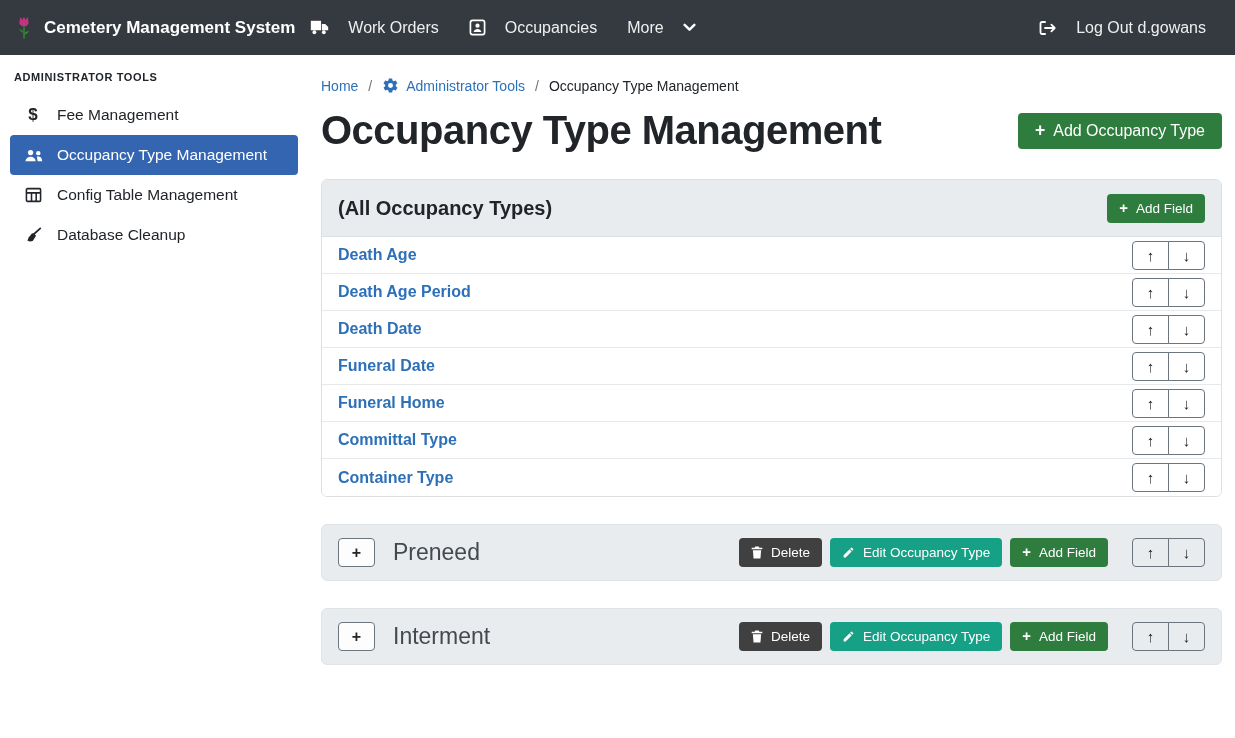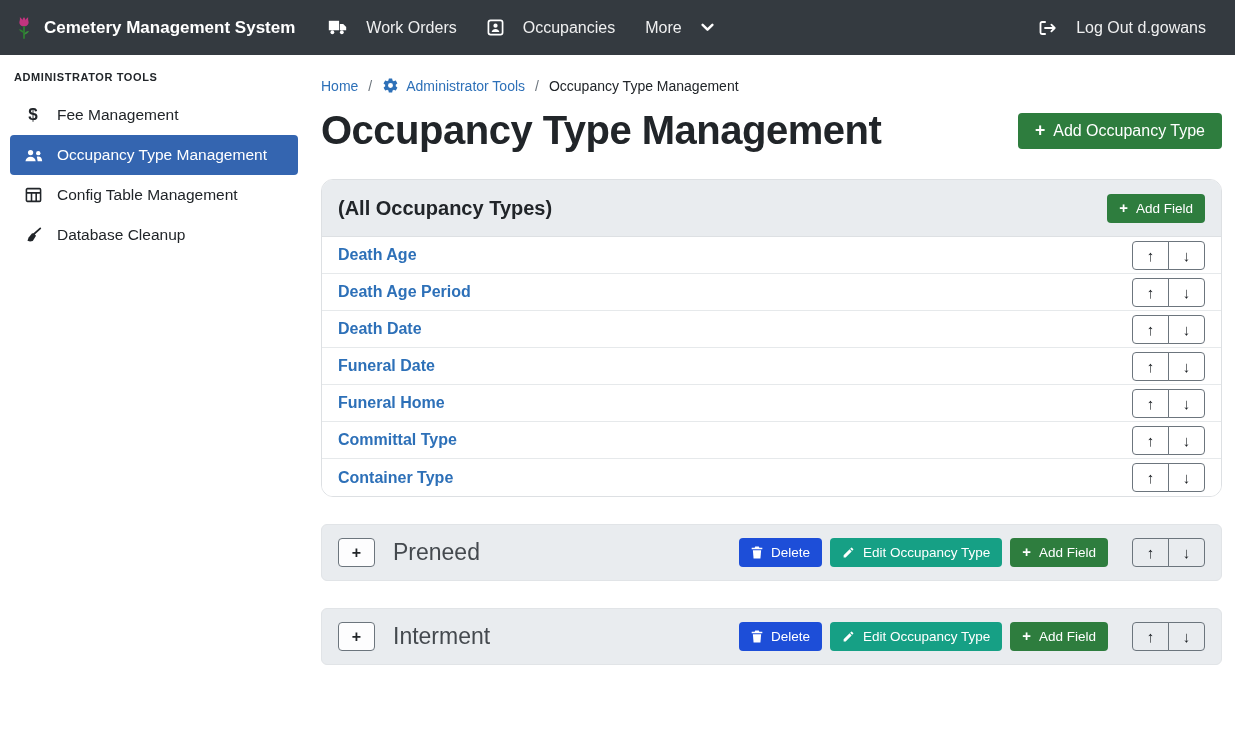--- a/index.html
+++ b/index.html
@@ -7,21 +7,21 @@
   body {
     width:1235px; height:738px; overflow:hidden;
     font-family:"Liberation Sans", sans-serif;
     background:#ffffff; color:#212529;
   }
   
   .navbar {
     height:55px; background:#343a40; color:#fff;
     display:flex; align-items:center; padding:0 14px;
   }
-  .brand { display:flex; align-items:center; gap:10px; font-size:17px; font-weight:700; color:#fff; text-decoration:none; margin-right:18px; }
+  .brand { display:flex; align-items:center; gap:10px; font-size:17px; font-weight:700; color:#fff; text-decoration:none; }
   .nav-item {
     display:flex; align-items:center; gap:19px; color:rgba(255,255,255,.92);
     font-size:16px; padding:0 15px; height:55px; text-decoration:none; cursor:pointer;
   }
   .nav-item svg { flex:0 0 auto; }
   .nav-logout { margin-left:auto; }
   
   .layout { display:flex; height:683px; }
   .sidebar { width:308px; flex:0 0 308px; padding:14px 10px 0 10px; background:#fff; }
   .sidebar-header {
@@ -44,25 +44,25 @@
   .page-header { display:flex; align-items:center; justify-content:space-between; margin:12px 0 26px 0; }
   .page-title { font-size:40px; font-weight:600; margin:0; color:#212529; letter-spacing:-.5px; }
   
   .btn {
     display:inline-flex; align-items:center; gap:8px; border:none; border-radius:4px;
     color:#fff; cursor:pointer; font-family:inherit; white-space:nowrap;
   }
   .btn-lg { padding:9px 17px; font-size:16px; }
   .btn-sm { padding:7px 12px; font-size:13.5px; }
   .btn-green { background:#2e7d3e; }
-  .btn-red { background:#1d4ed8;justify-content:flex-end; }
+  .btn-red { background:#404040;justify-content:flex-end; }
   .btn-teal { background:#16a085; }
   .plus-glyph { font-weight:700; font-size:1.1em; line-height:1; }
   
-  .card { border:1px solid #dde0e3; border-radius:12px; overflow:hidden; }
+  .card { border:1px solid #dde0e3; border-radius:6px; overflow:hidden; }
   .card-header {
     background:#e9ecef; padding:0 16px; height:57px;
     display:flex; align-items:center; justify-content:space-between;
     border-bottom:1px solid #dde0e3;
   }
   .card-title { font-size:20px; font-weight:600; color:#212529; }
   .field-row {
     display:flex; align-items:center; justify-content:space-between;
     height:37px; padding:0 16px; border-bottom:1px solid #e6e9eb; background:#fff;
   }

